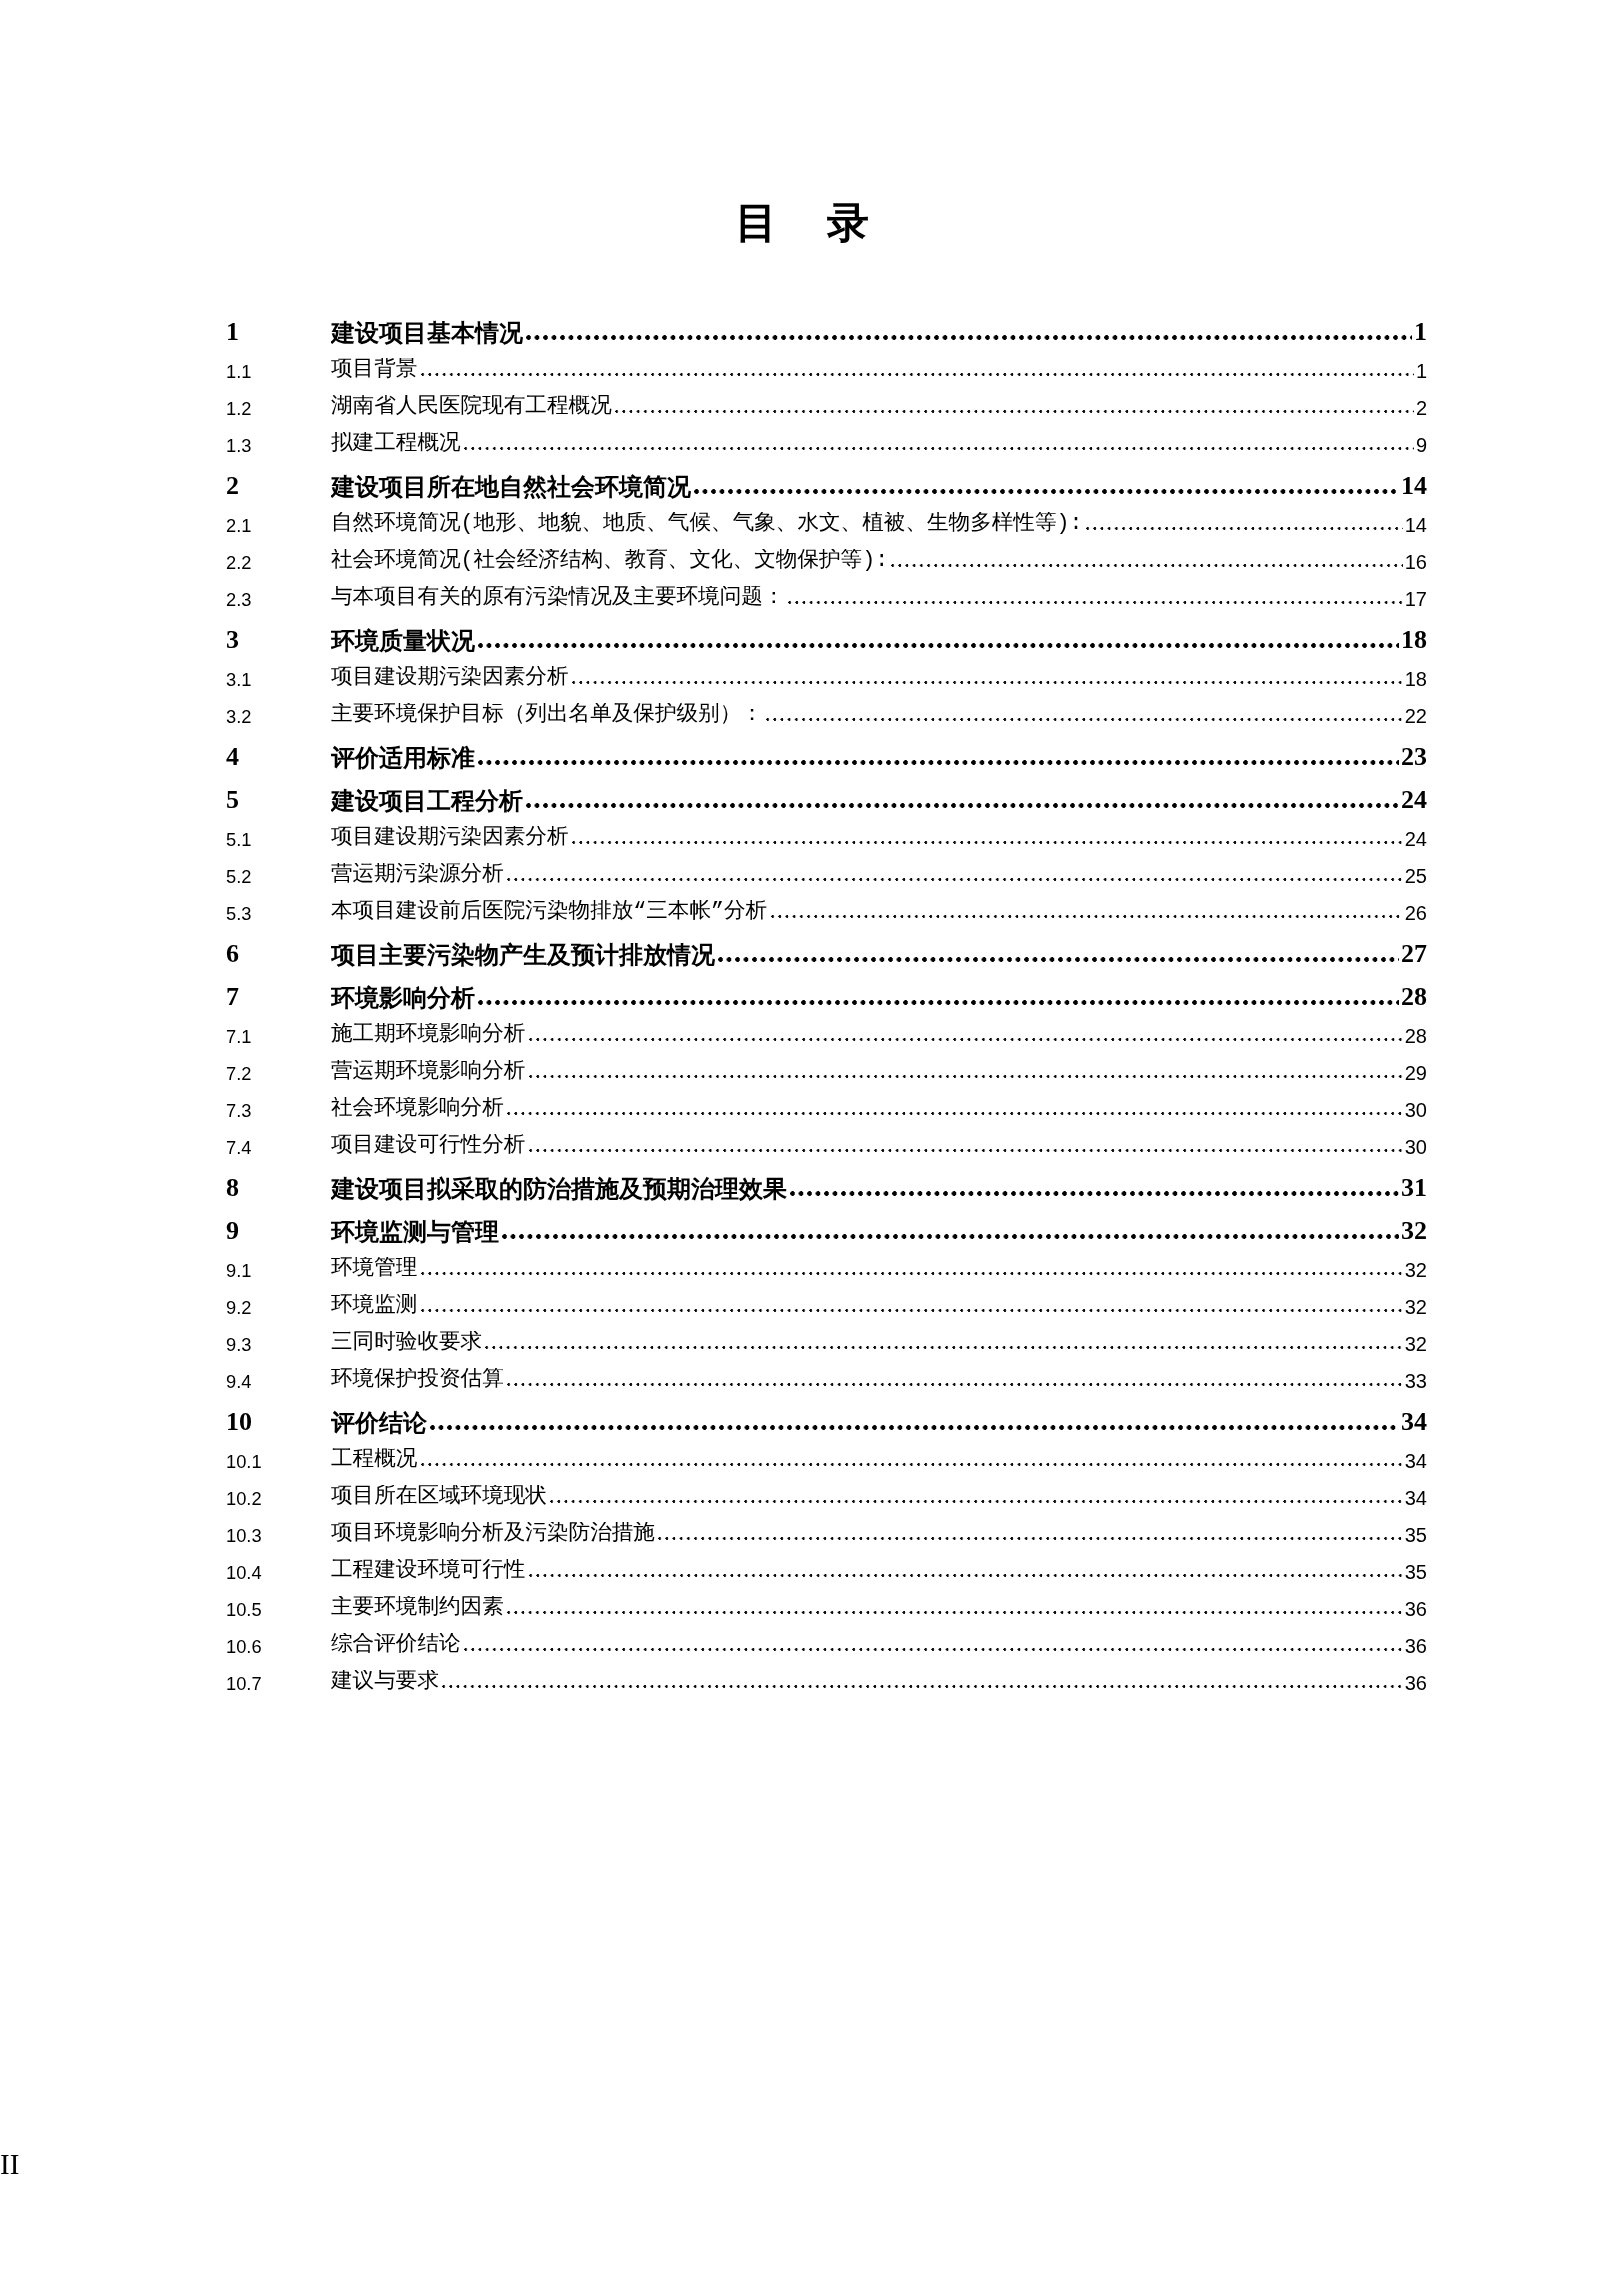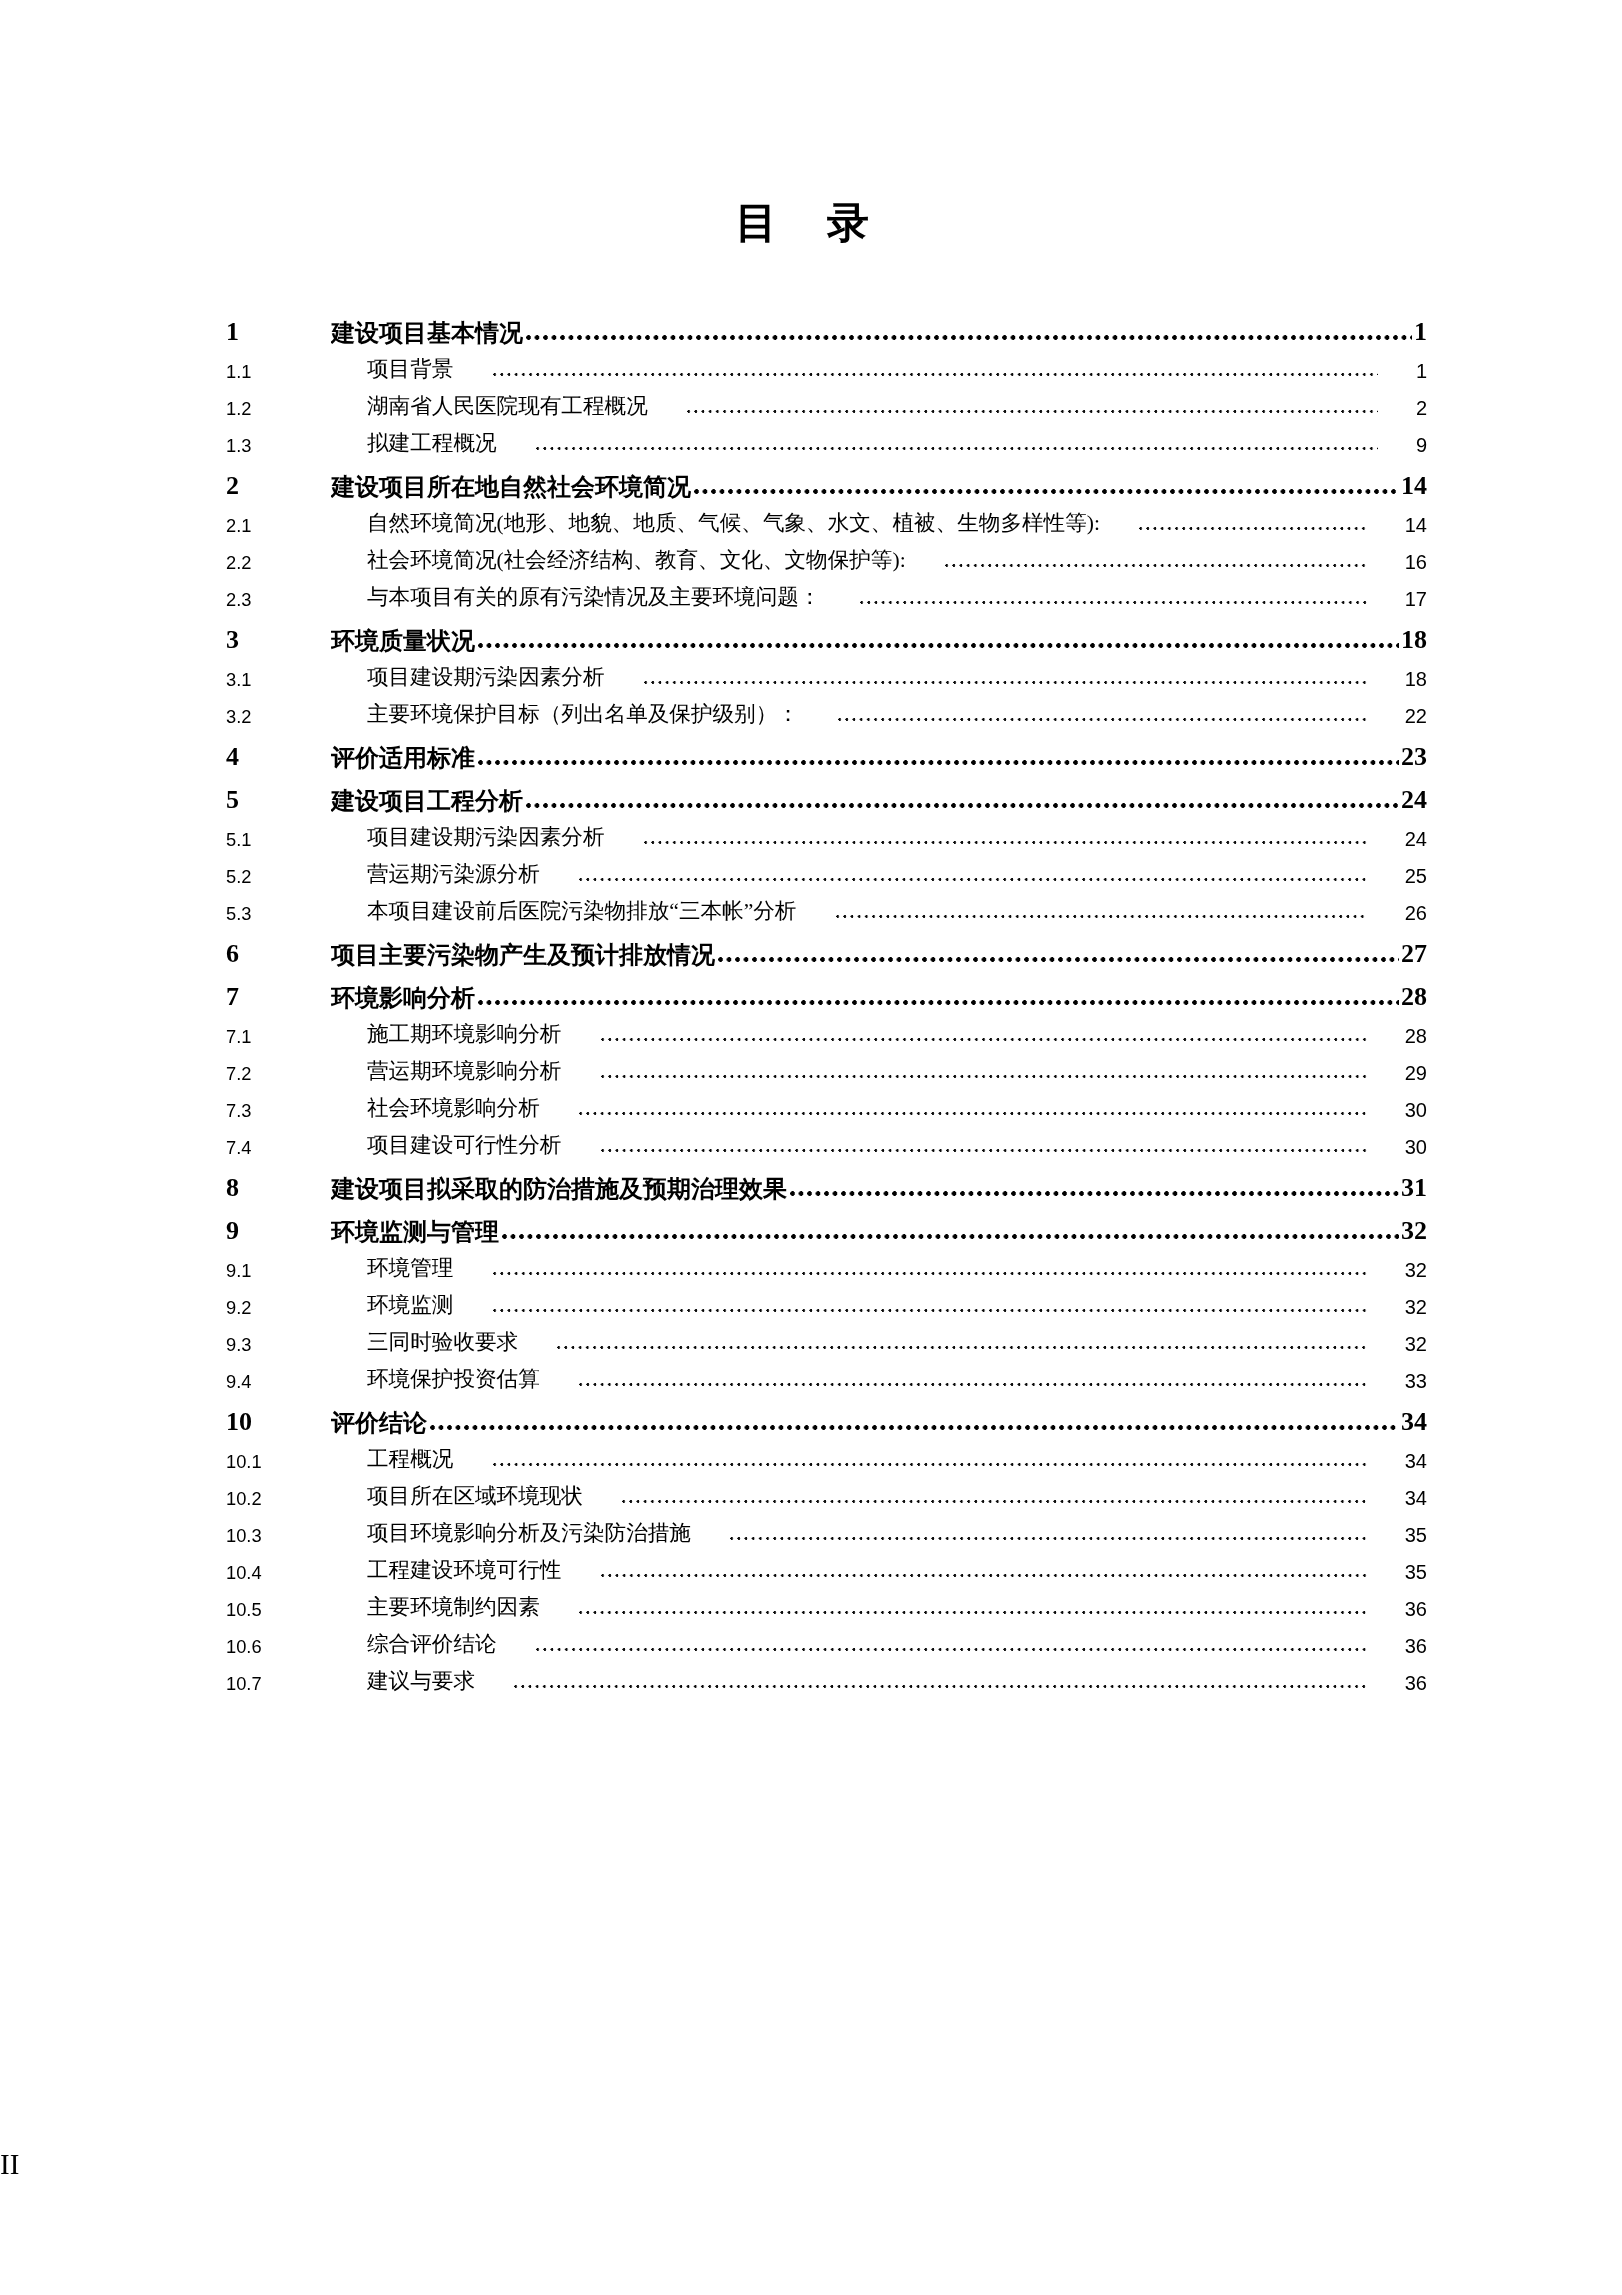--- a/index.html
+++ b/index.html
@@ -24,21 +24,21 @@
     position:absolute;
     left:226px;top:302px;
     width:1201px;
   }
   .row{
     display:flex;
     align-items:flex-end;
     width:100%;
   }
   .row.l1{height:43px;}
-  .row.l2{height:37px;gap:36px;}
+  .row.l2{height:37px;}
   .num{
     flex:0 0 105px;
     white-space:nowrap;
   }
   .l1 .num{
     font-size:26px;font-weight:bold;
     font-family:"Liberation Serif","DejaVu Serif",serif;
     line-height:1.05;
   }
   .l2 .num{
@@ -51,21 +51,21 @@
     white-space:nowrap;
     overflow:hidden;
   }
   .l1 .ttl{
     font-size:24px;font-weight:bold;
     font-family:"Liberation Sans","DejaVu Sans",sans-serif;
     line-height:1.05;
   }
   .l2 .ttl{
     font-size:21.6px;
-    font-family:Liberation Serif, serif;
+    font-family:Liberation Mono, monospace;
     line-height:1.1;
     text-align:center;
   }
   .leader{
     flex:1 1 19.6px;
     align-self:stretch;
     position:relative;
     min-width:15.7px;
   }
   .leader::after{

